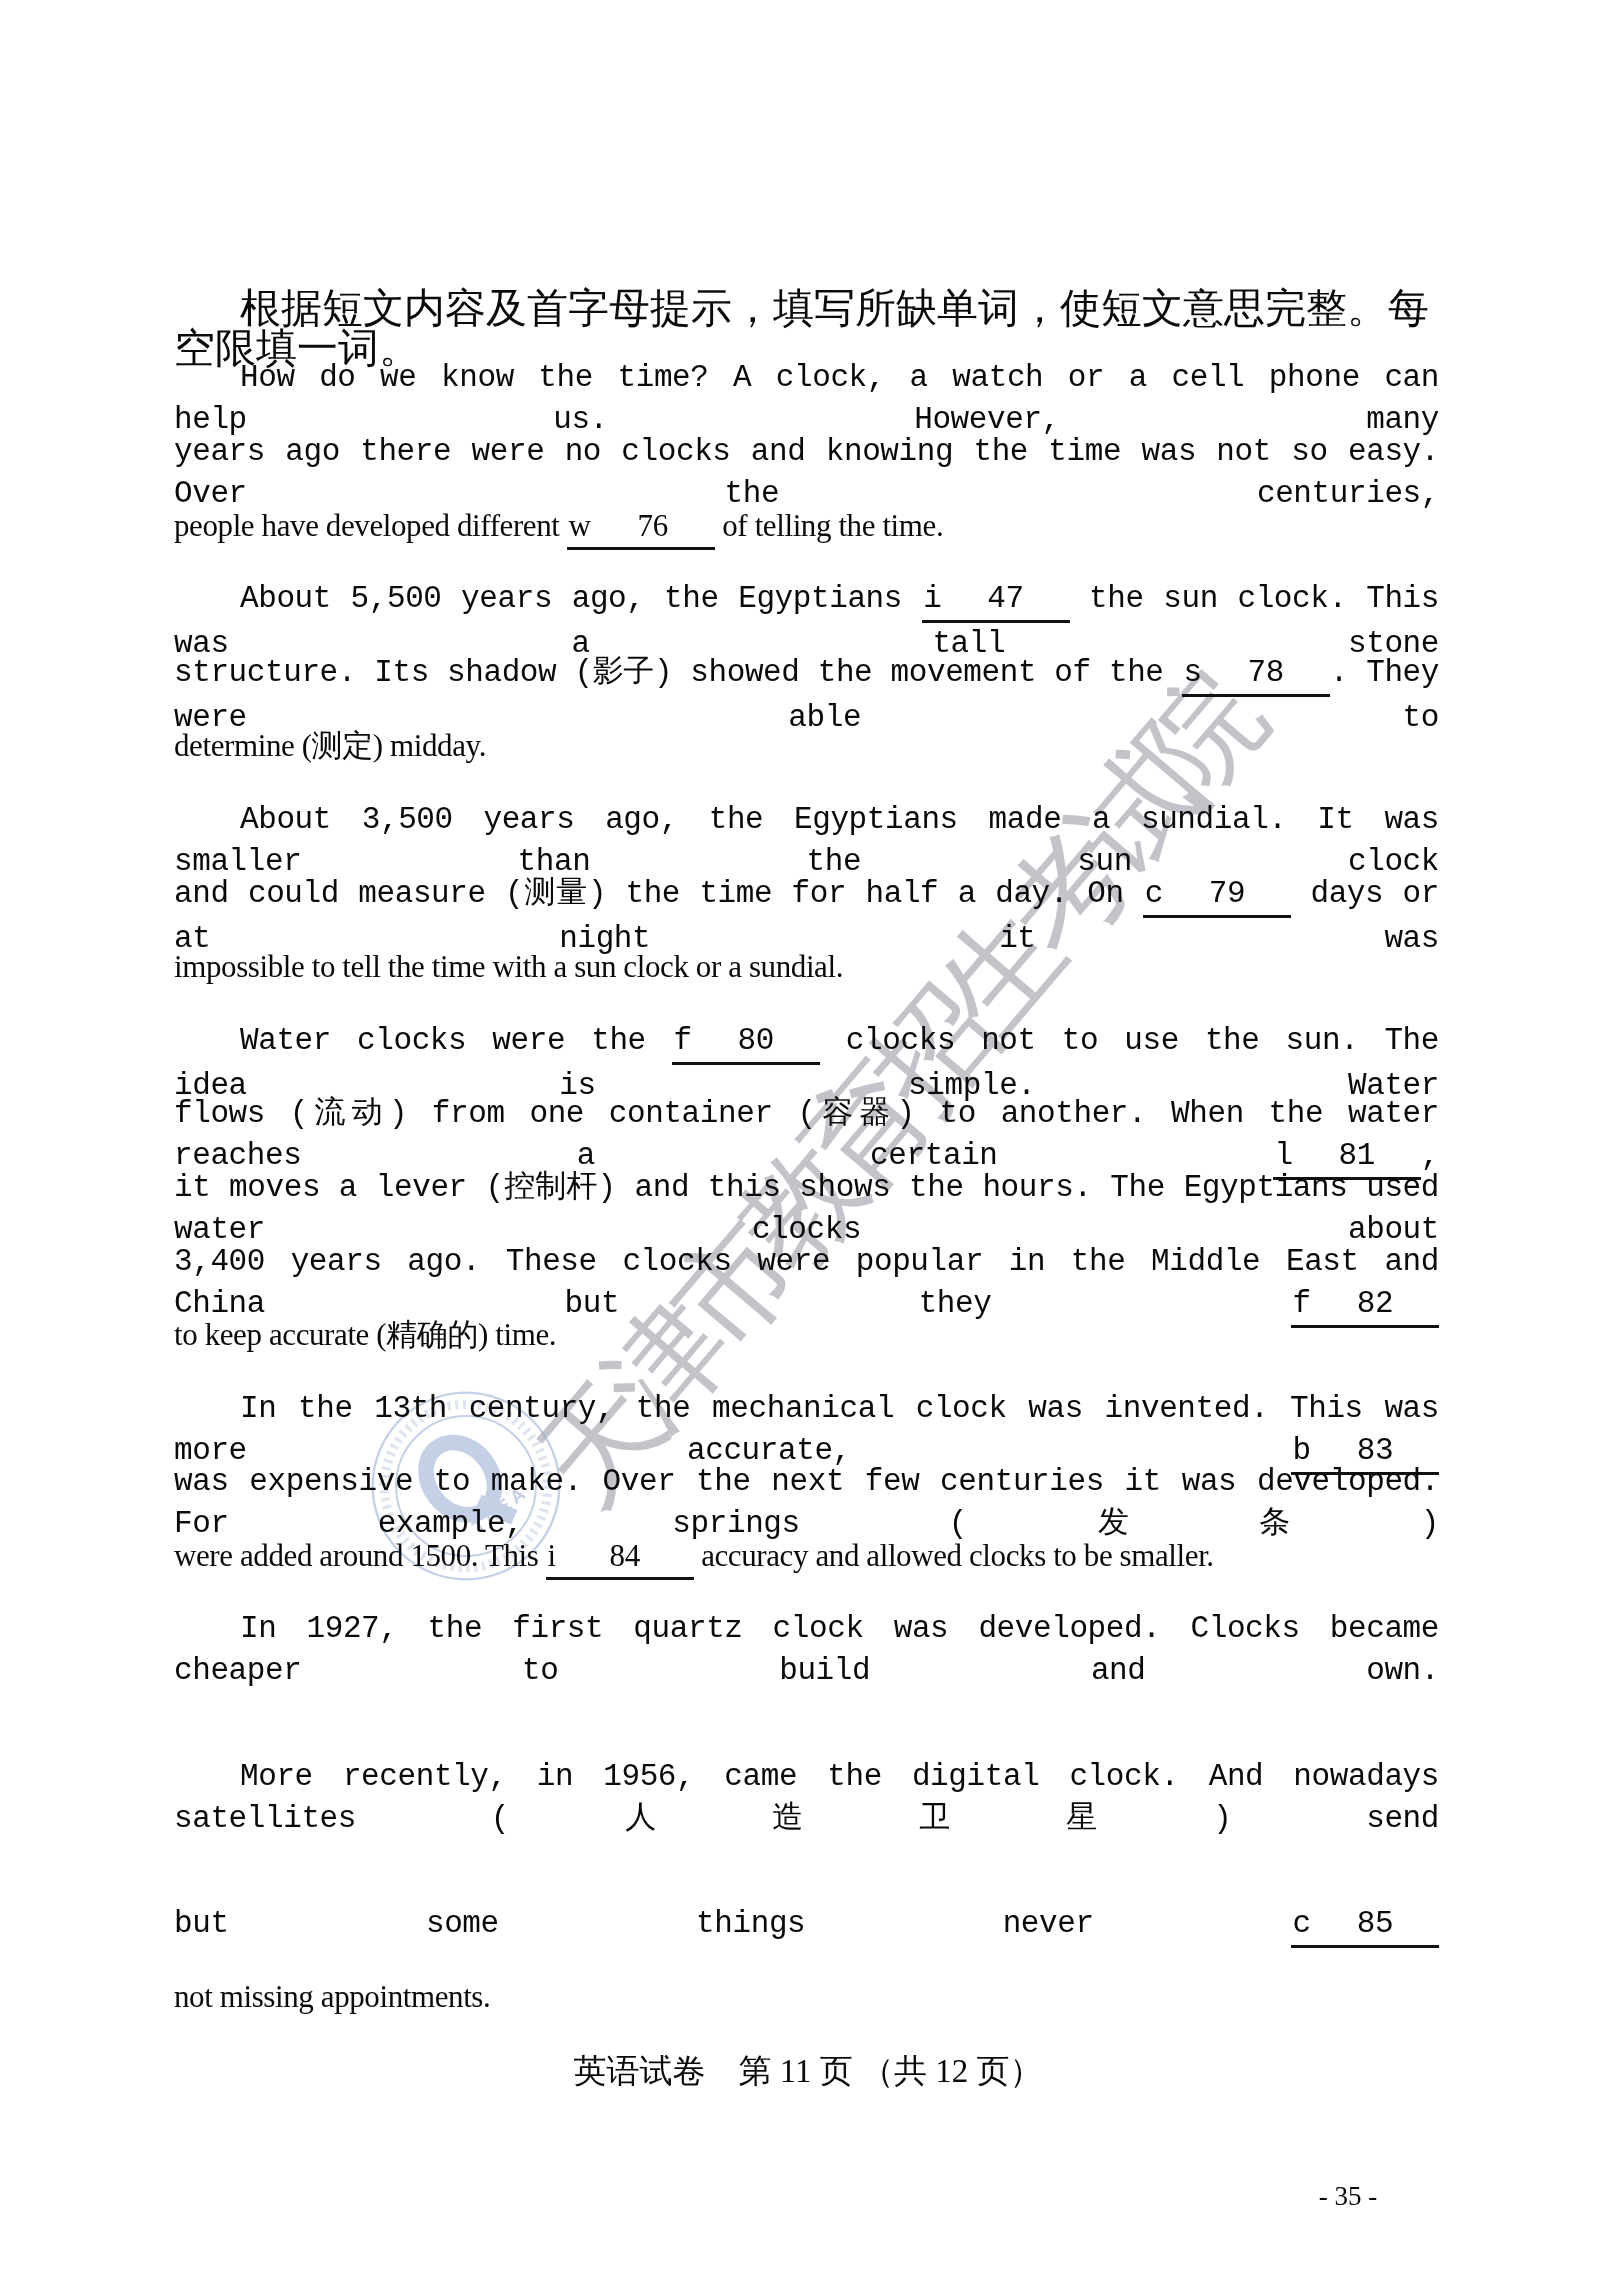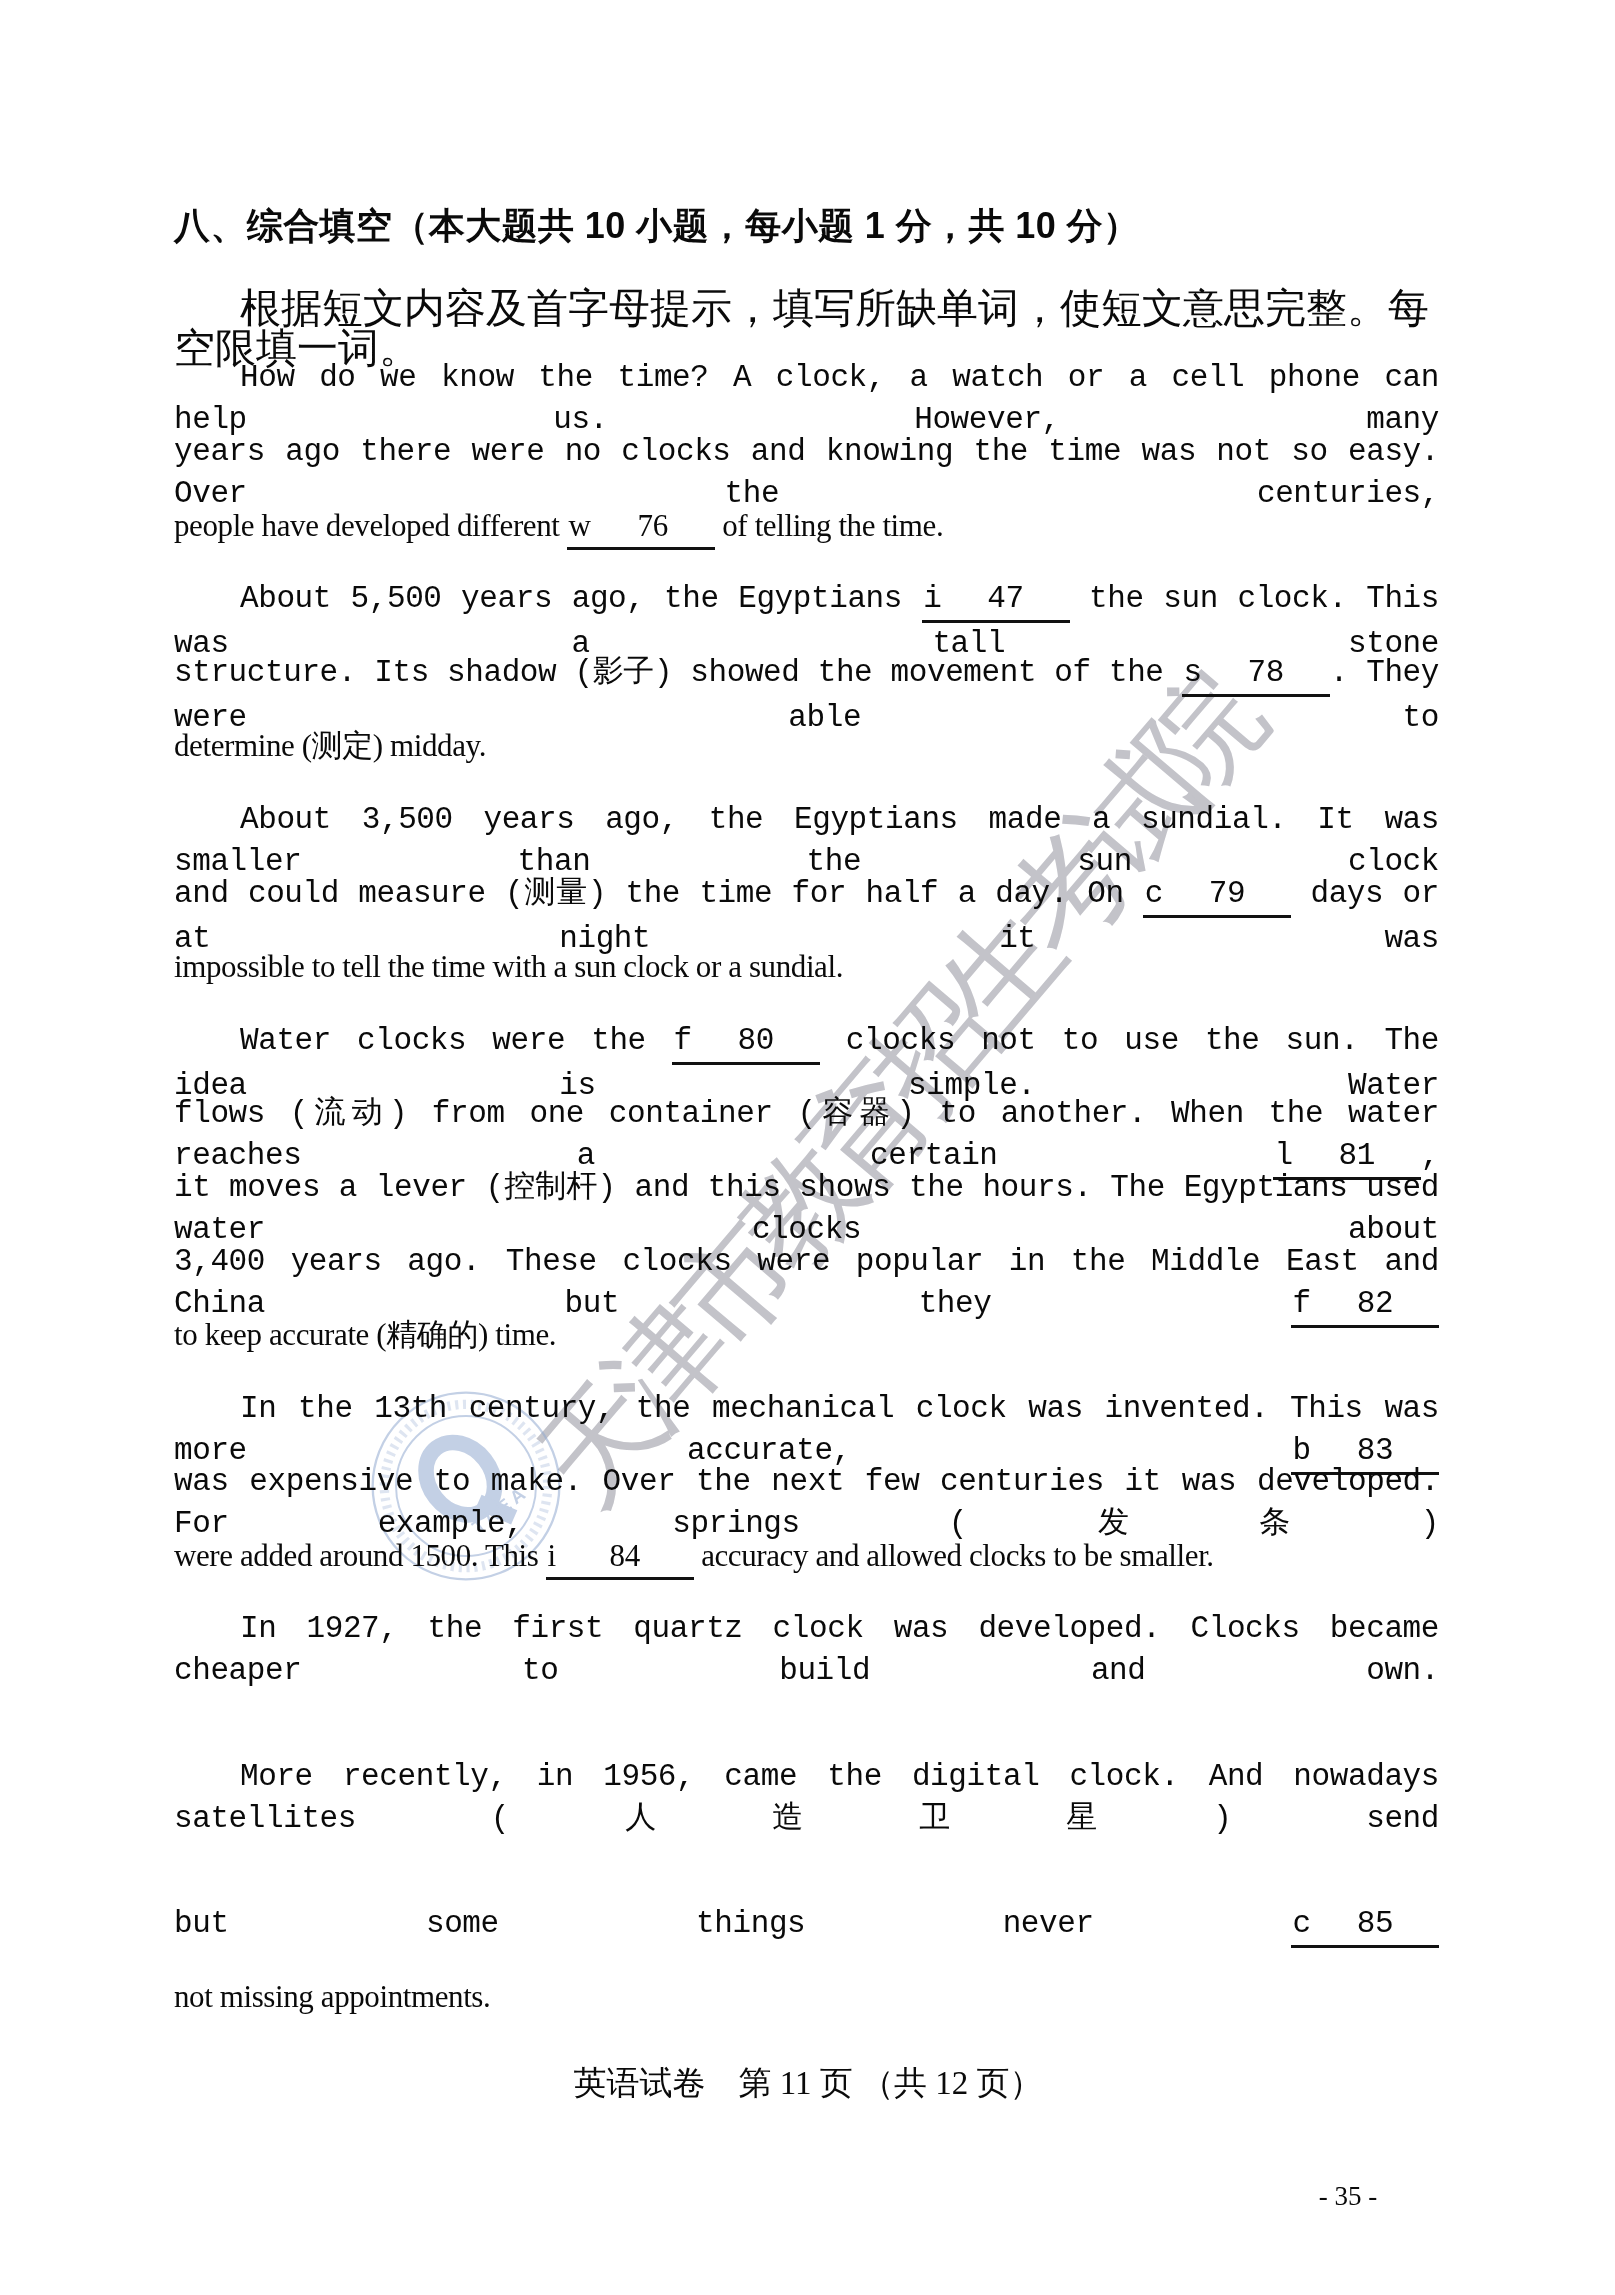--- a/index.html
+++ b/index.html
@@ -45,21 +45,21 @@
   .pline.ind{text-indent:66px;}
   .blank{
     display:inline-flex;width:148px;
     border-bottom:3.1px solid #111;
     text-indent:0;
   }
   .bletter{padding-left:1.6px;}
   .bnum{margin:0 auto;}
   .footer{
     position:absolute;left:0;top:2051px;width:1616px;
-    text-align:center;font-size:33px;line-height:40px;margin-top:12px;
+    text-align:center;font-size:33px;line-height:40px;
   }
   .pagenum{
     position:absolute;left:1282px;top:2176px;width:132px;
     text-align:center;font-size:27px;line-height:40px;
   }
 </style>
 </head>
 <body>
 
 <div class="page">
@@ -75,21 +75,20 @@
         <g transform="rotate(-38 126 126)">
           <ellipse cx="126" cy="114" rx="40" ry="50" stroke-width="20" stroke="#93aad0"></ellipse>
           <line x1="126" y1="152" x2="150" y2="196" stroke-width="20" stroke="#93aad0"></line>
         </g>
         <text x="142" y="188" transform="rotate(-38 142 188)" font-family="Liberation Sans, DejaVu Sans, sans-serif" font-size="24" font-weight="bold" letter-spacing="5" stroke="none" class="seal-fill" fill="#93aad0">TAEA</text>
       </g>
     </svg>
   </div>
 
   <div class="txt-layer">
-    <h1 class="heading">八、综合填空（本大题共 10 小题，每小题 1 分，共 10 分）</h1>
 
     <div class="instructions">根据短文内容及首字母提示，填写所缺单词，使短文意思完整。每空限填一词。</div>
 
     <div class="passage">
         <div class="pline just ind" style="top: 357px;"><span>How do we know the time? A clock, a watch or a cell phone can help us. However, many</span></div>
         <div class="pline just" style="top: 431px;"><span>years ago there were no clocks and knowing the time was not so easy. Over the centuries,</span></div>
         <div class="pline" style="top: 505px;"><span>people have developed different </span><span class="blank">
             <span class="bletter">w</span>
             <span class="bnum">76</span>
           </span><span> of telling the time.</span></div>

